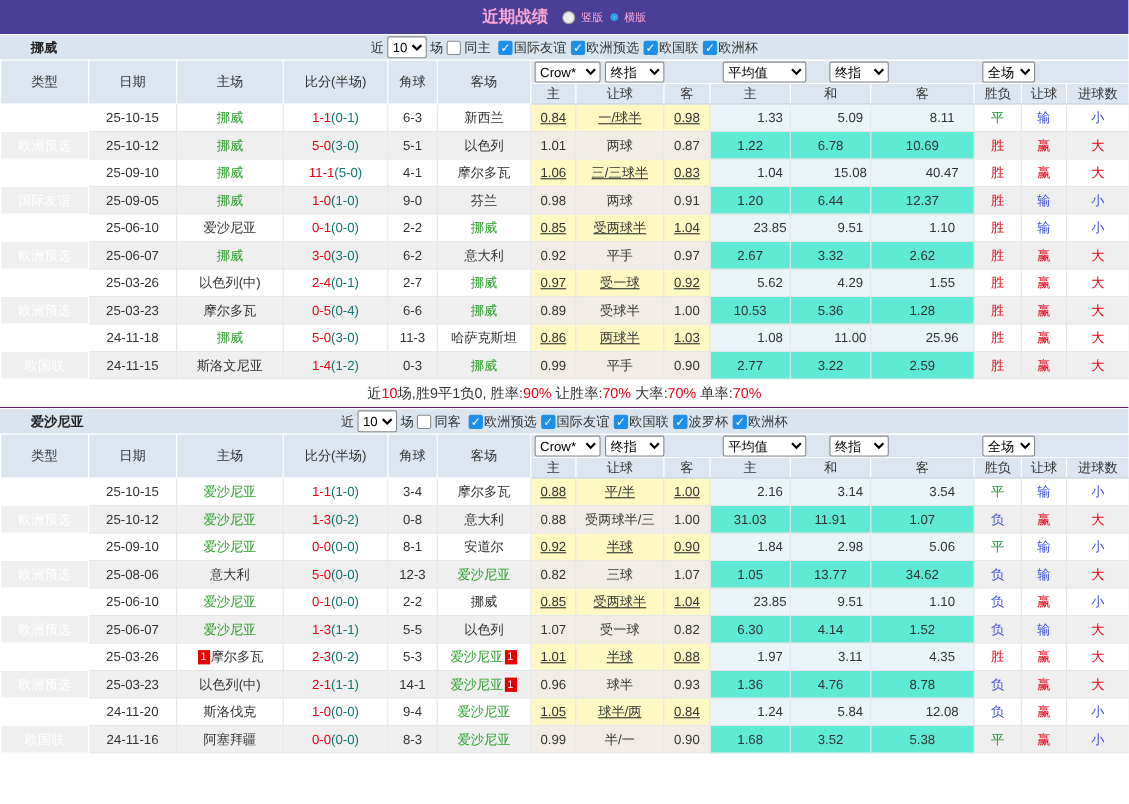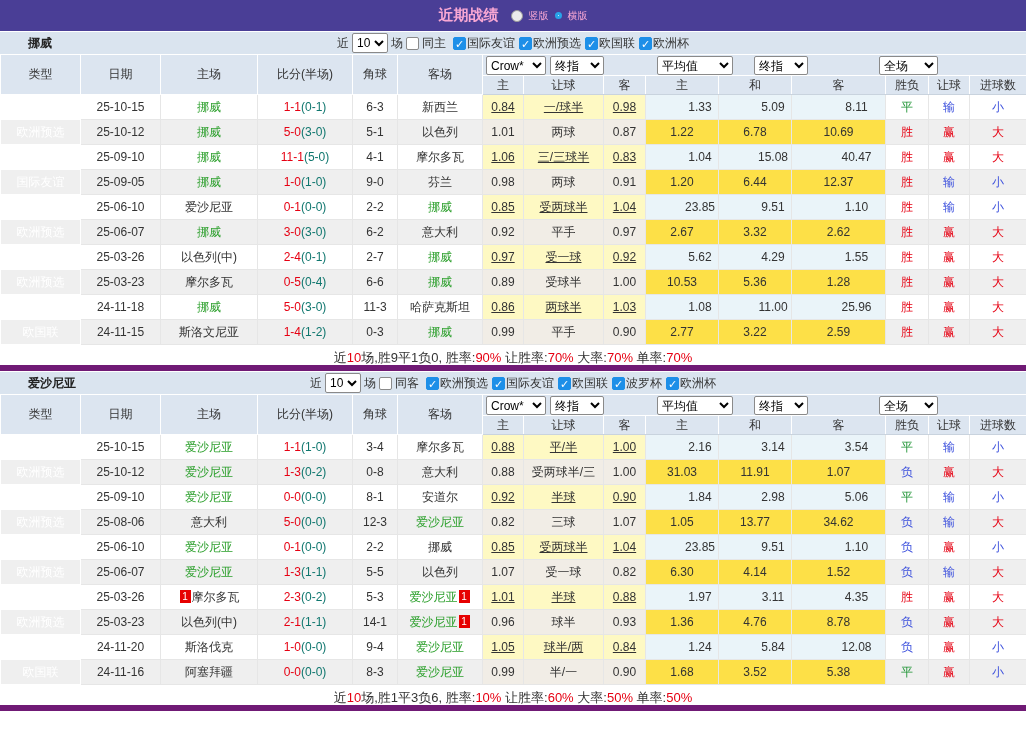--- a/index.html
+++ b/index.html
@@ -37,46 +37,46 @@
   th.main-th { font-size:12px; }
   th.group-th { height:21px; position:relative; }
   .hd-select {
     position:absolute; top:1px; height:19px; font-family:inherit; font-size:12px;
     border:1px solid #8a8a8a; border-radius:2px; background:#fff; padding:0;
   }
   .s1 { left:3px;   width:60px; }
   .s2 { left:67px;  width:54px; }
   .s3 { left:174px; width:76px; }
   .s4 { left:271px; width:54px; }
-  .s5 { left:396px; width:59px; }
+  .s5 { left:410px; width:48px; }
   tr.hrow2 th { height:19px; border-bottom:1px solid #c9d3de; }
   tbody td { border:1px solid #e6e6e6; height:25px; padding:0; text-align:center; }
   tr.odd  td { background:#fff; }
   tr.even td { background:#efefef; }
   tr.odd  td.c-odds { background:#fef9c3;text-decoration:underline; }
   tr.even td.c-odds { background:#f1ede6; }
   tr.odd  td.c-avg  { background:#eaf4f9;padding-left:36px; }
-  tr.even td.c-avg  { background:#fde047; }
+  tr.even td.c-avg  { background:#5eead4; }
   td.type-cell { color:#fff; border:1px solid #fff; }
   td.t-friendly { background:#4d68b4; }
   td.t-qual     { background:#7d1346; }
   td.t-nations  { background:#f6a41e; }
   .team-green { color:#2da02d; }
   .score-main { color:#e60012; }
   .score-half { color:#0f766e; }
   .r-red   { color:#e60012; }
   .r-green { color:#1f9435; }
   .r-blue  { color:#3c50dd; }
   .badge {
     display:inline-block; width:11px; height:13px; line-height:13px;
     background:#e60000; color:#fff; font-size:10px; vertical-align:1px; margin:0 1px;
   }
   .summary {
     height:26px; line-height:25px; text-align:center; font-size:13px;
-    color:#333; background:#fff; border-bottom:6px solid #701a75;
+    color:#333; background:#fff; border-bottom:1px solid #701a75;
   }
   .summary .red { color:#e60012; }
 </style>
 </head>
 <body>
 
 <div class="topbar">
   <span class="tb-title">近期战绩</span>
   <span class="radio r-un"></span>
   <span class="tb-rlabel">竖版</span>
@@ -563,15 +563,14 @@
             <td class="c-odds">0.90</td>
             <td class="c-avg">1.68</td>
             <td class="c-avg">3.52</td>
             <td class="c-avg">5.38</td>
             <td class="r-green">平</td>
             <td class="r-red">赢</td>
             <td class="r-blue">小</td>
           </tr>
         </tbody>
     </table>
-    <div class="summary"><span>近</span><span class="red">10</span><span>场,胜1平3负6, 胜率:</span><span class="red">10%</span><span> 让胜率:</span><span class="red">60%</span><span> 大率:</span><span class="red">50%</span><span> 单率:</span><span class="red">50%</span></div>
   </div>
 </div>
 
 </body></html>

